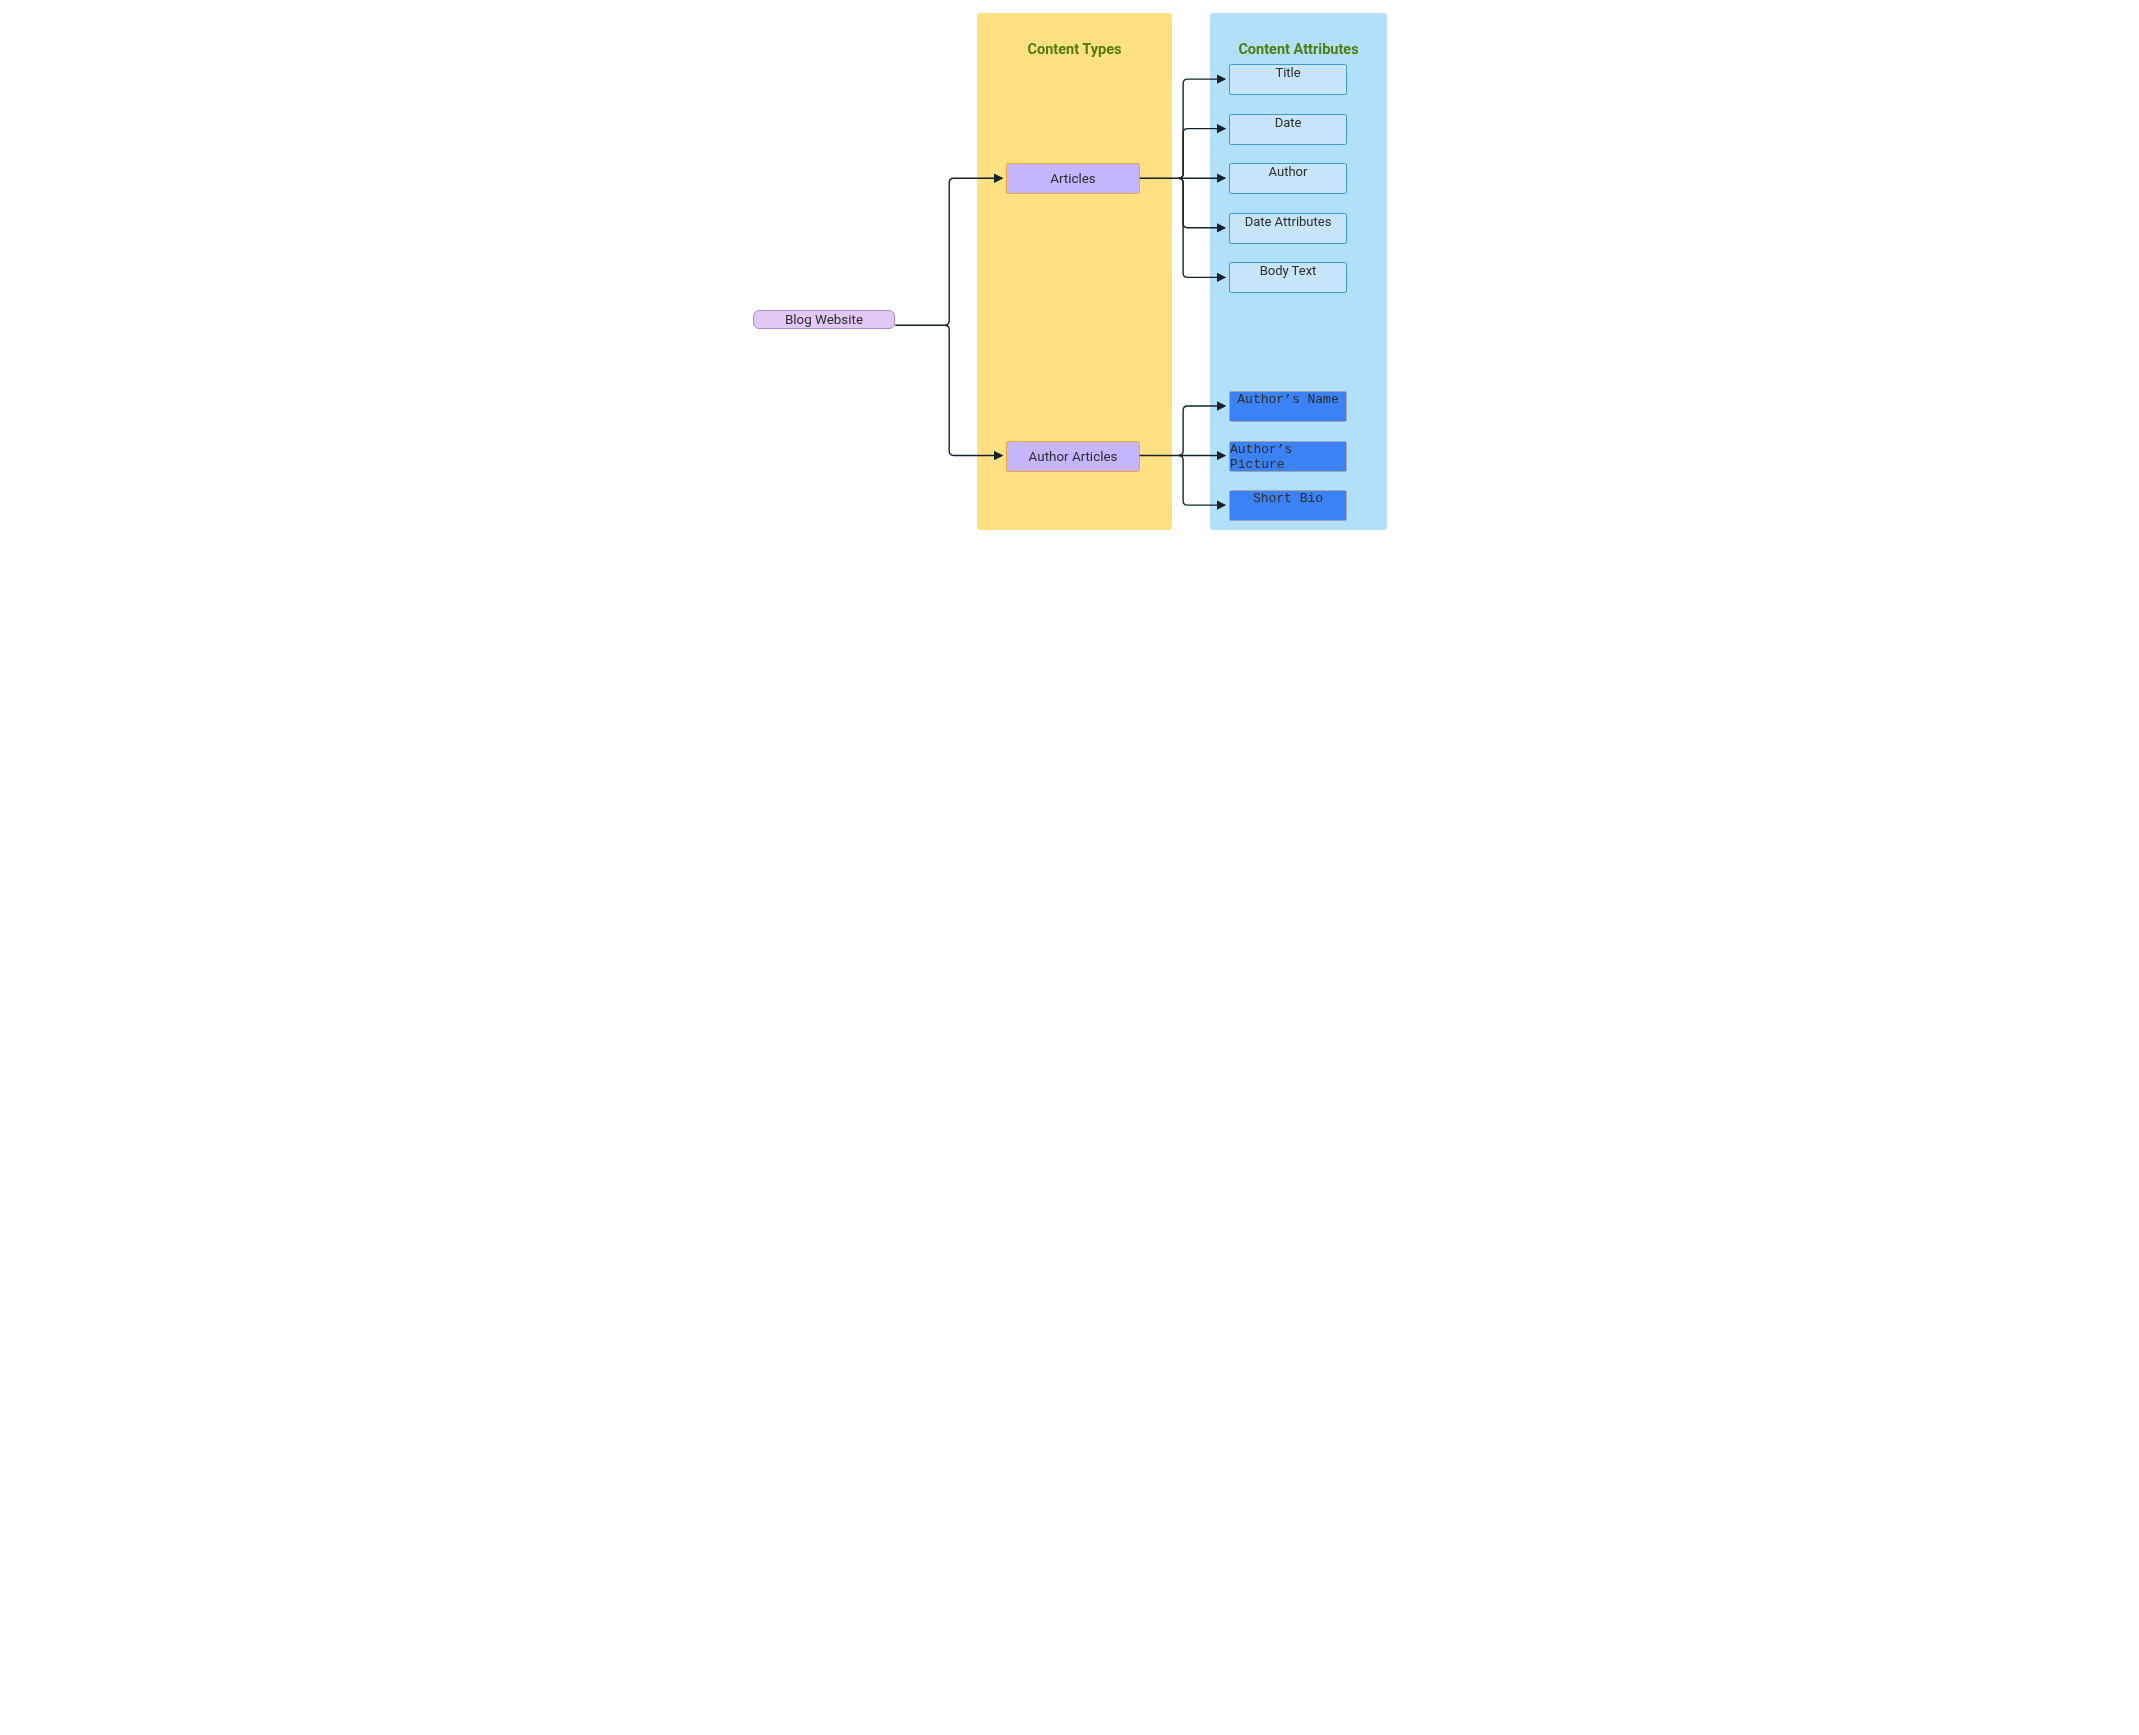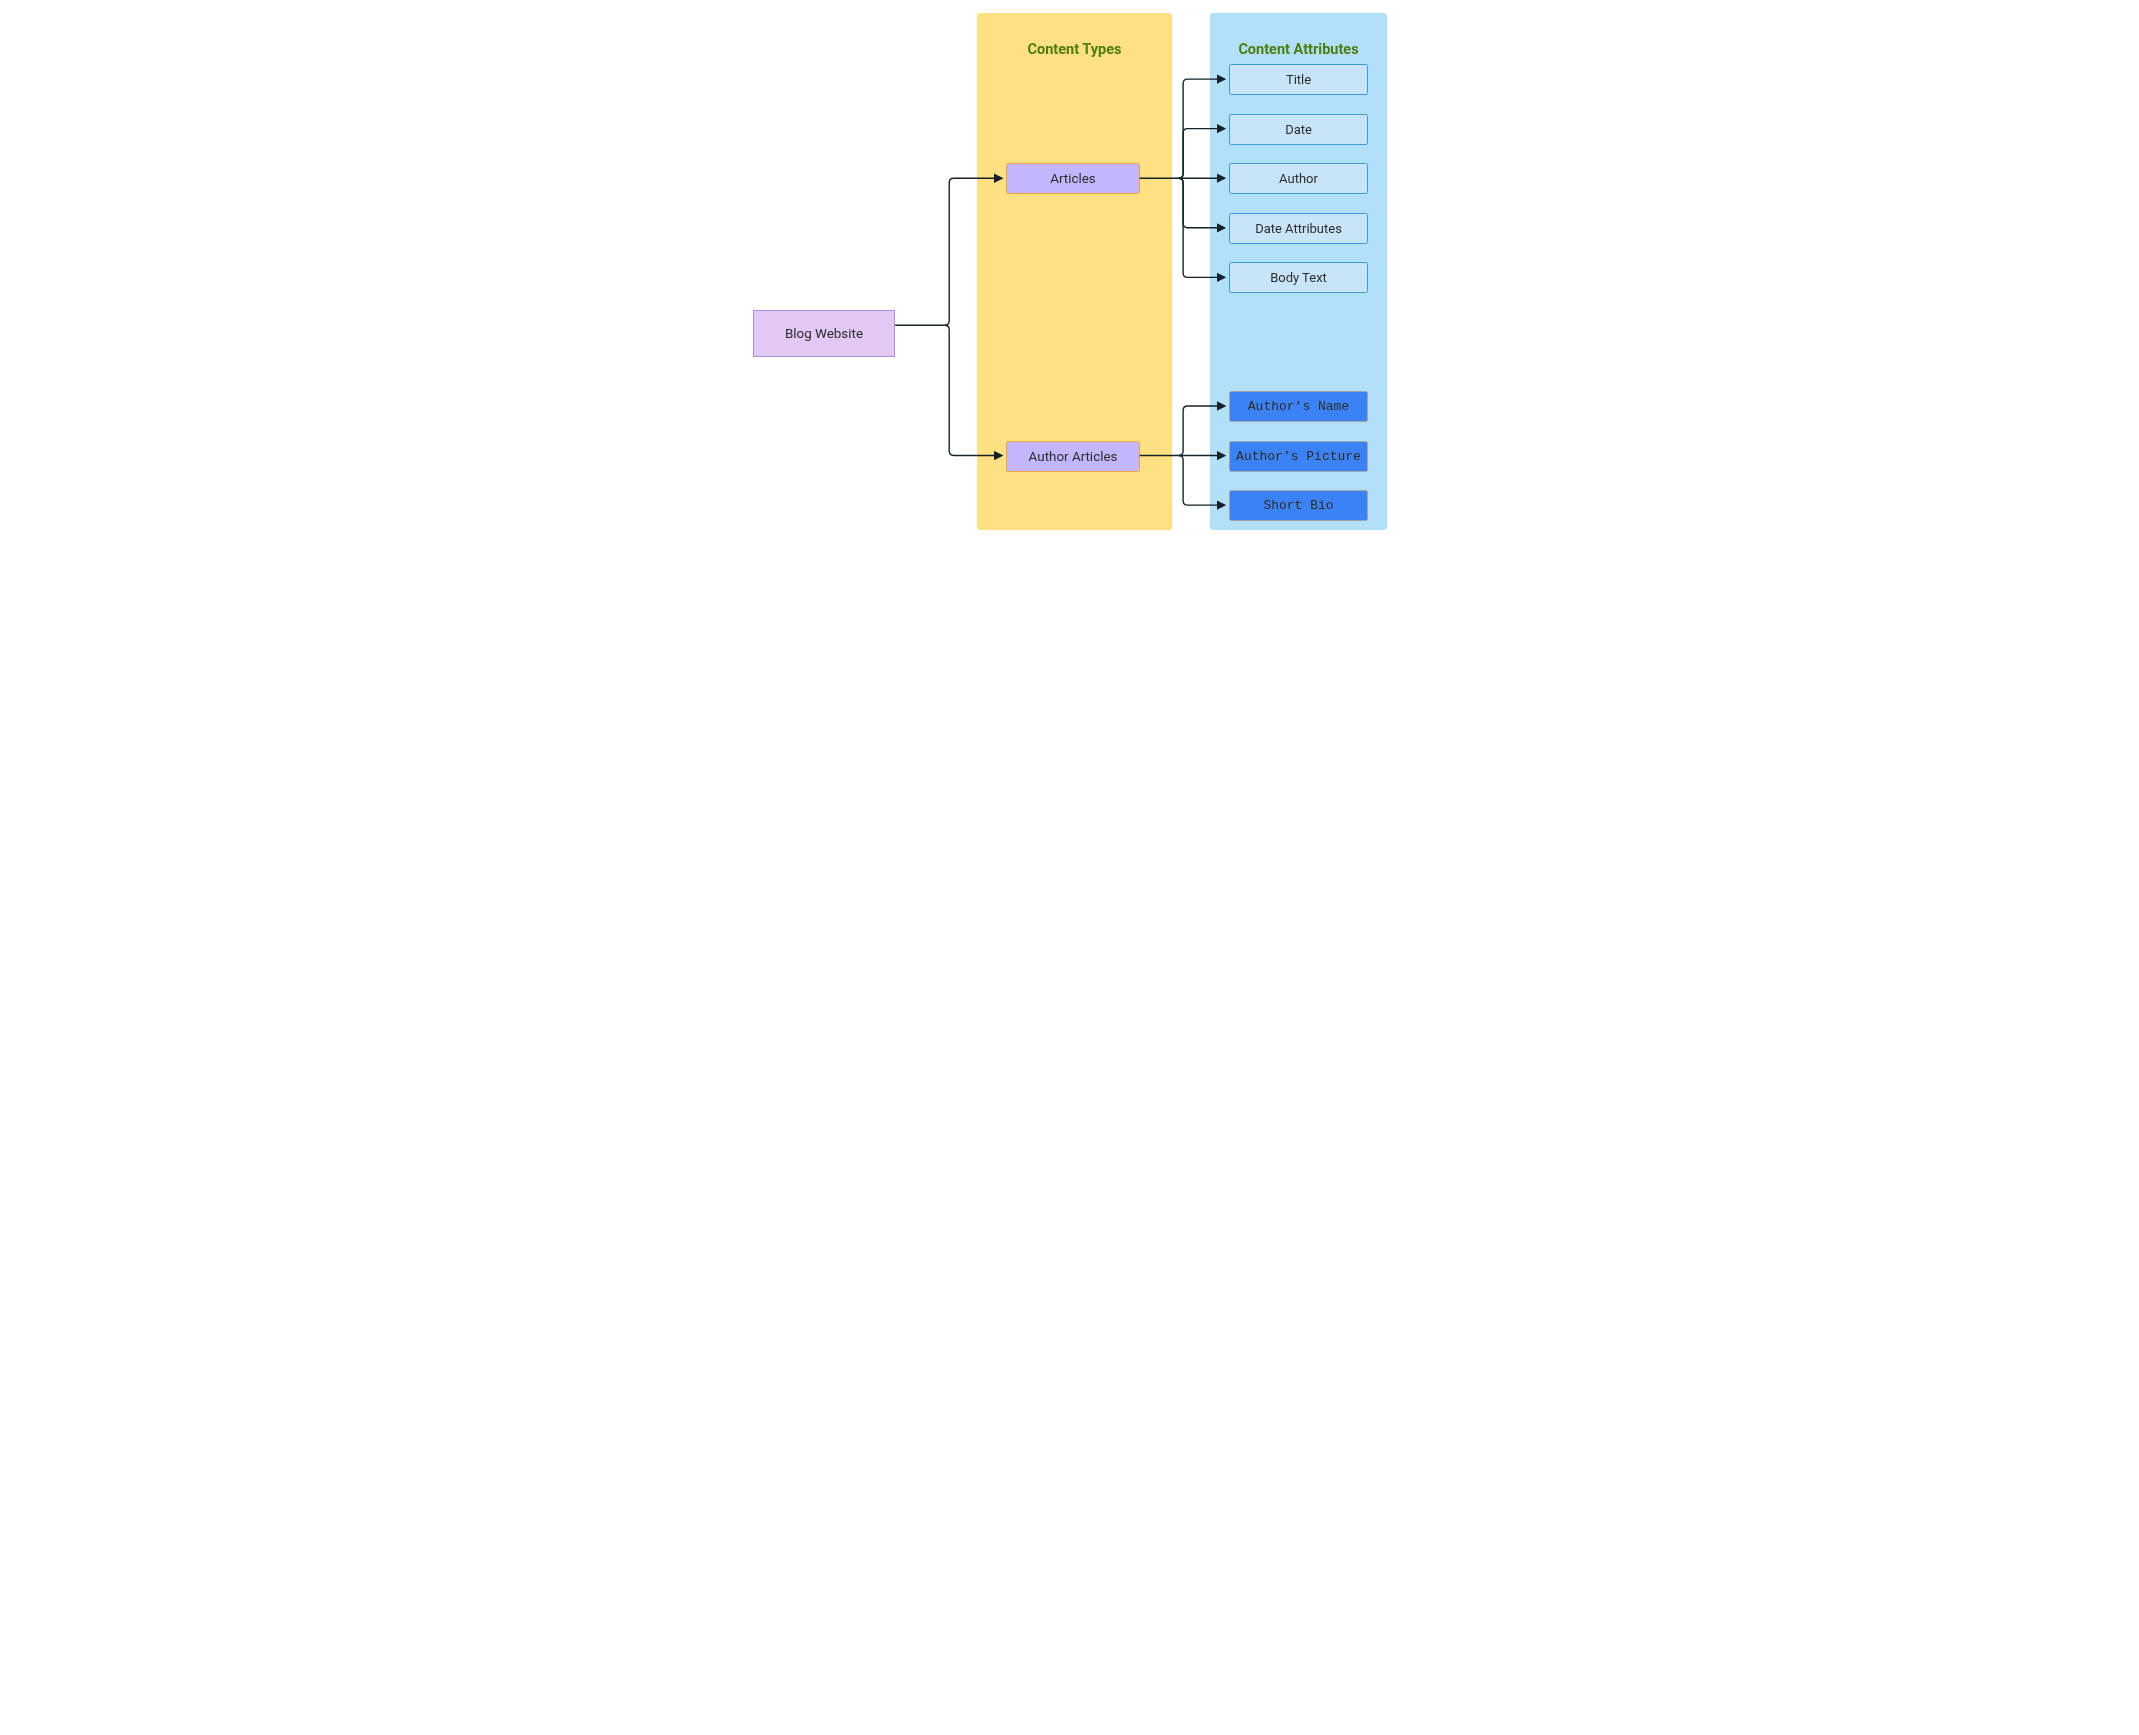--- a/index.html
+++ b/index.html
@@ -38,24 +38,24 @@
     text-align: center;
     font-size: 14.5px;
     font-weight: 700;
     color: #4d7c0f;
   }
   .root-node {
     position: absolute;
     left: 18px;
     top: 310px;
     width: 142px;
-    height: 47px;
+    height: 19px;
     background: #e1c8f5;
     border: 0.6px solid #b08dd6;
-    border-radius: 0;
+    border-radius: 6px;
     display: flex;
     align-items: center;
     justify-content: center;
     font-size: 13.4px;
     font-weight: 400;
     color: #2d2d2d;
     box-sizing: border-box;
   }
   .type-node {
     position: absolute;
@@ -69,25 +69,25 @@
     align-items: center;
     justify-content: center;
     font-size: 13.4px;
     font-weight: 400;
     color: #2d2d2d;
     box-sizing: border-box;
   }
   .attr-node {
     position: absolute;
     left: 494px;
-    width: 139px;
+    width: 118px;
     height: 31px;
     border-radius: 2.2px;
     display: flex;
-    align-items: center;
+    align-items: flex-start;
     justify-content: center;
     font-size: 13px;
     font-weight: 400;
     color: #2d2d2d;
     box-sizing: border-box;
   }
   .attr-node.blue {
     background: #c8e4f8;
     border: 0.6px solid #3d9cd6;
   }

